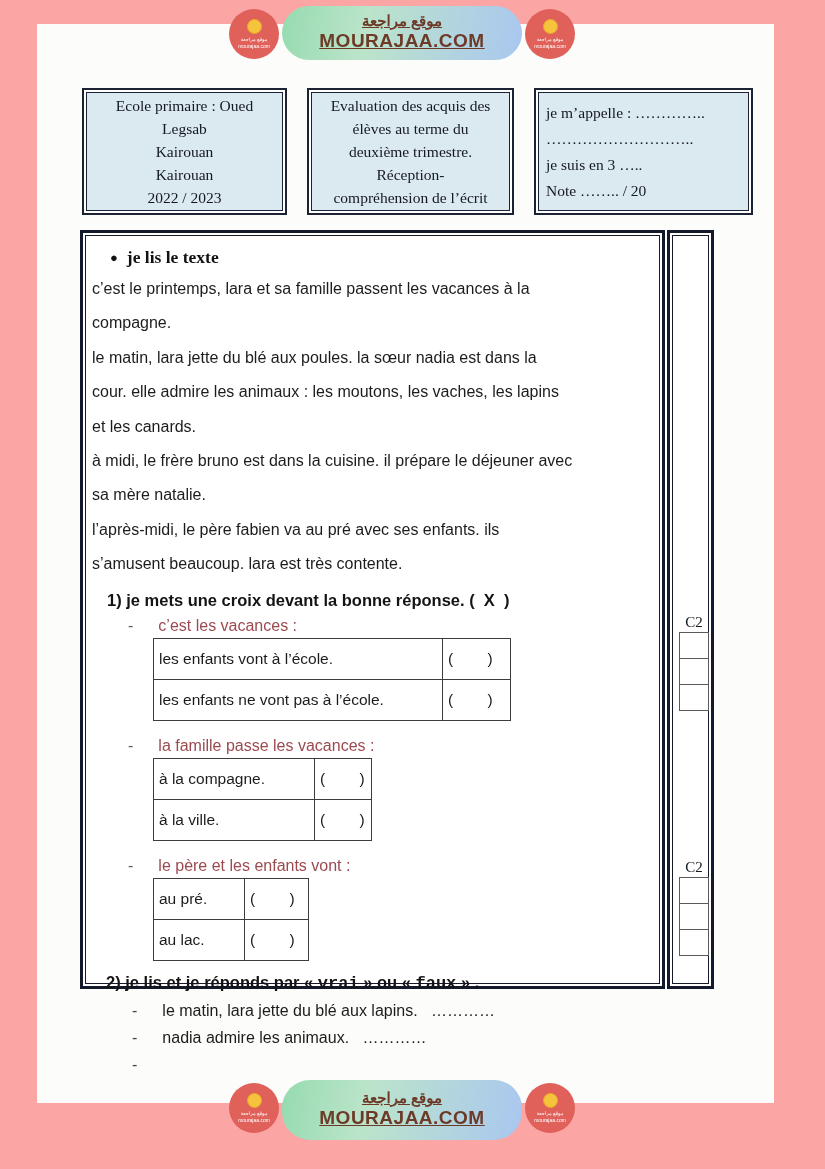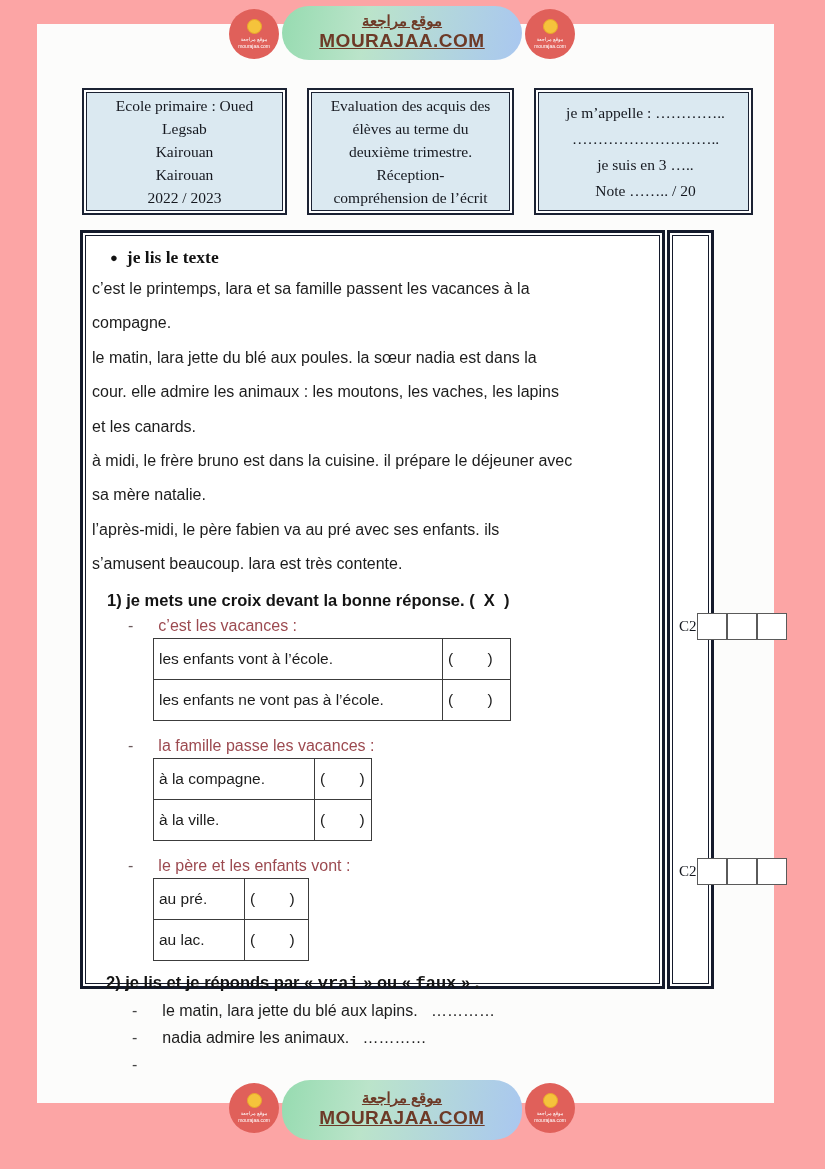--- a/index.html
+++ b/index.html
@@ -24,21 +24,21 @@
 
   
   .hdr { position:absolute; left:82px; top:88px; display:flex; gap:20px; }
   .hdr-box { border:2.5px solid #1b2233; background:#fff; padding:2px; height:127px; }
   .hdr-in { border:1px solid #1b2233; background:#dbe9f1; height:100%; width:100%;
     font-family:"Liberation Serif", serif; font-size:15.5px; color:#15181f;
     display:flex; flex-direction:column; justify-content:center; text-align:center; line-height:23px; padding:2px 3px; }
   .hdr-box.b1 { width:205px; }
   .hdr-box.b2 { width:207px; }
   .hdr-box.b3 { width:219px; }
-  .hdr-box.b3 .hdr-in { text-align:center; line-height:26px; padding-left:7px; }
+  .hdr-box.b3 .hdr-in { text-align:left; line-height:26px; padding-left:7px; }
 
   
   .dframe { position:absolute; border:3px solid #141a2b; background:#fff; padding:2px; }
   .dframe-in { border:1px solid #141a2b; height:100%; width:100%; position:relative; }
   .main-box { left:80px; top:230px; width:585px; height:759px; }
   .score-box { left:667px; top:230px; width:47px; height:759px; }
 
   
   .lead { margin:11px 0 0 24px; font-family:"Liberation Serif", serif; font-weight:bold; font-size:17.5px; color:#111; display:flex; align-items:center; gap:9px; }
   .lead .bullet { font-size:13px; line-height:1; }
@@ -57,21 +57,21 @@
   .t3 td.c1 { width:91px; }  .t3 td.ans { width:64px; }
   .gap-sm { height:9px; }
 
   
   .q2-title { margin:12px 0 8px 20px; font-weight:bold; font-size:16.5px; color:#141414; }
   .q2-title .mono { font-family:"Liberation Mono", monospace; font-size:17px; }
   .q2-item { display:flex; gap:25px; margin:9px 0 0 46px; font-size:16px; color:#1c1c1c; white-space:pre; }
   .q2-item .dash { color:#444; }
 
   
-  .score-block { position:absolute; left:6px; display:flex; flex-direction:row; align-items:center; }
+  .score-block { position:absolute; left:6px; display:flex; flex-direction:column; align-items:center; }
   .score-block.s1 { top:378px; }
   .score-block.s2 { top:623px; }
   .score-label { font-family:"Liberation Serif", serif; font-size:15px; color:#15181f; margin-bottom:2px; }
   .score-cell { width:30px; height:27px; border:1px solid #5a5a5a; background:#fff; margin-top:-1px; }
 </style>
 </head>
 <body>
 
 <div class="stage">
   <div class="page"></div>

